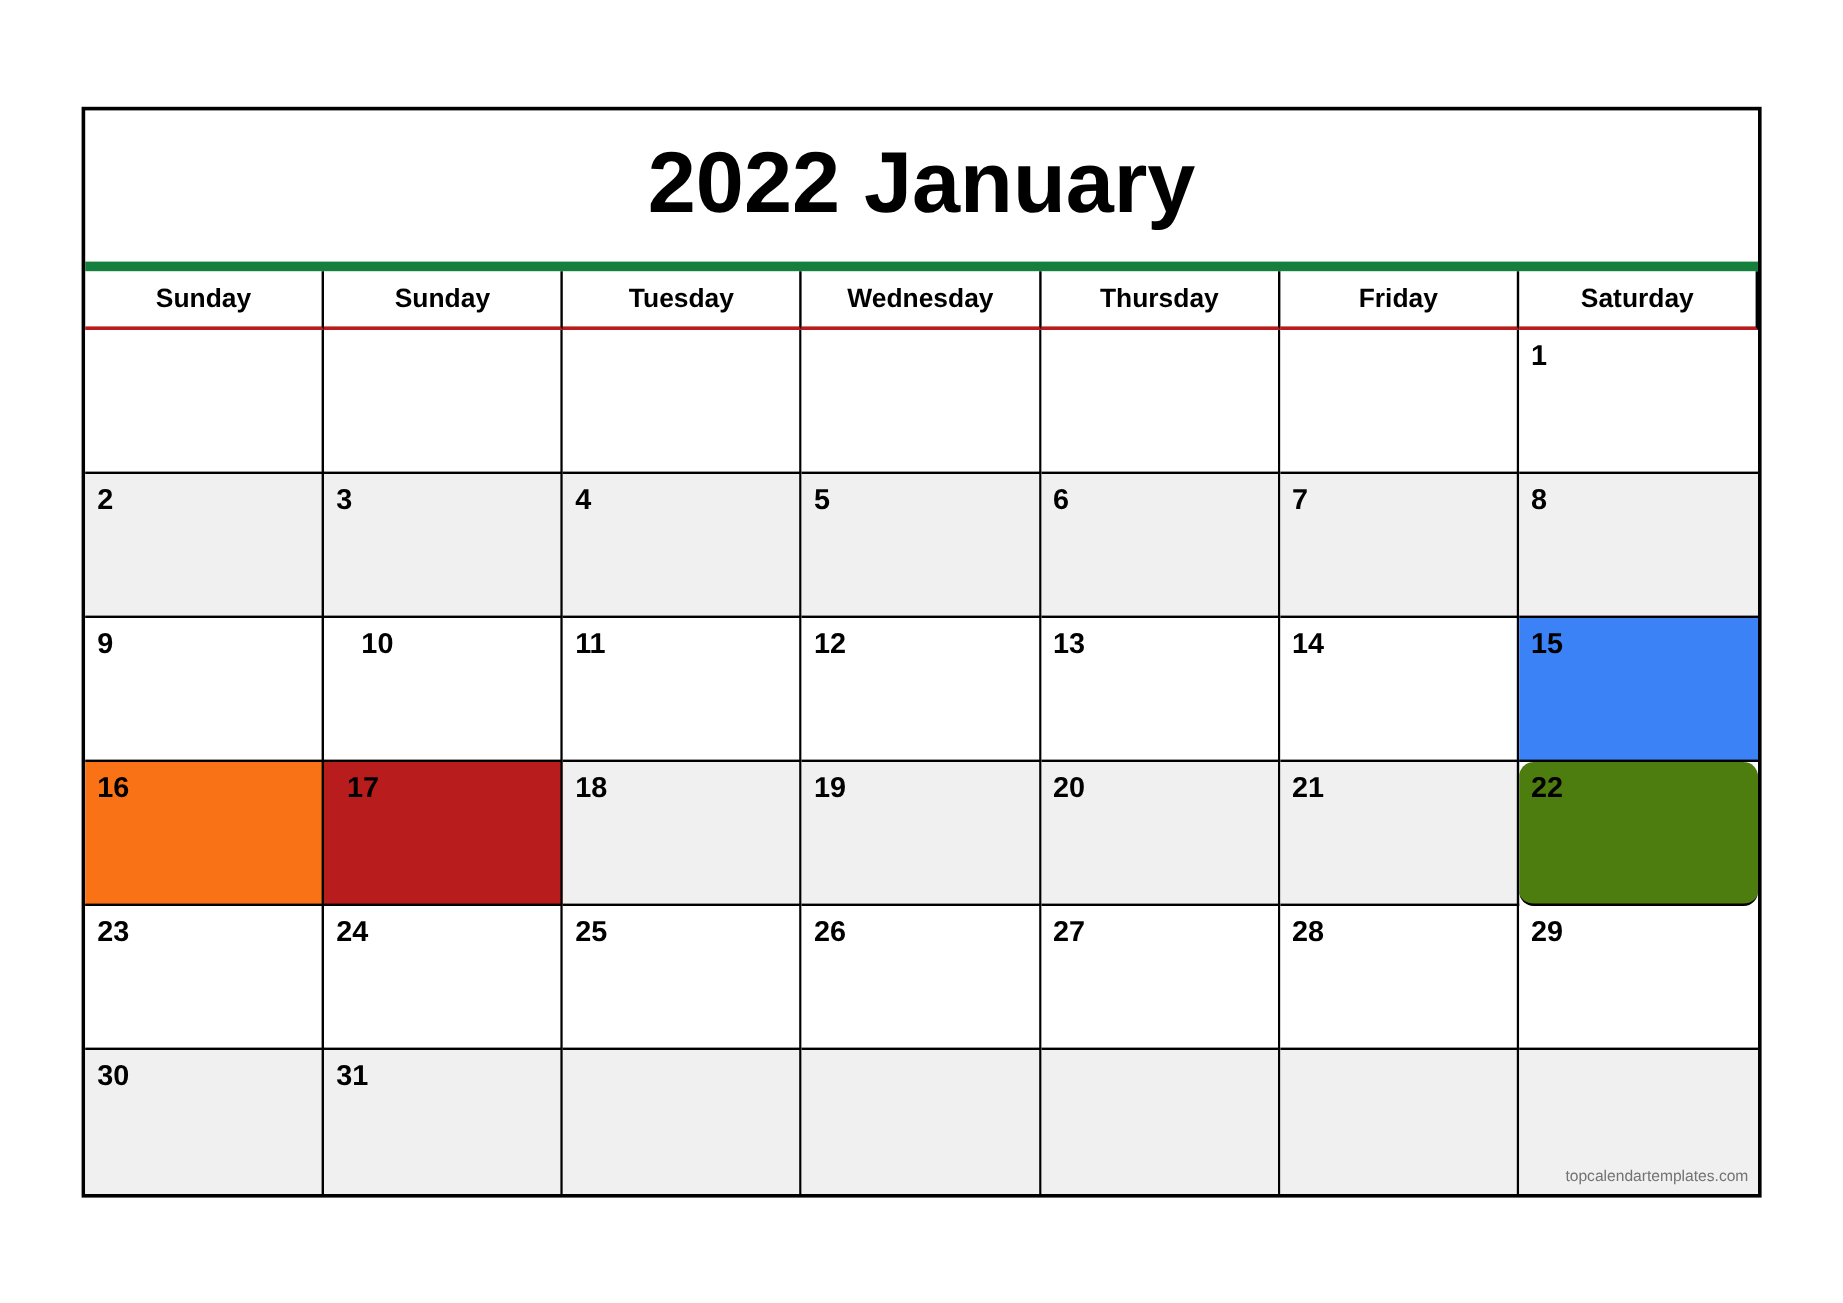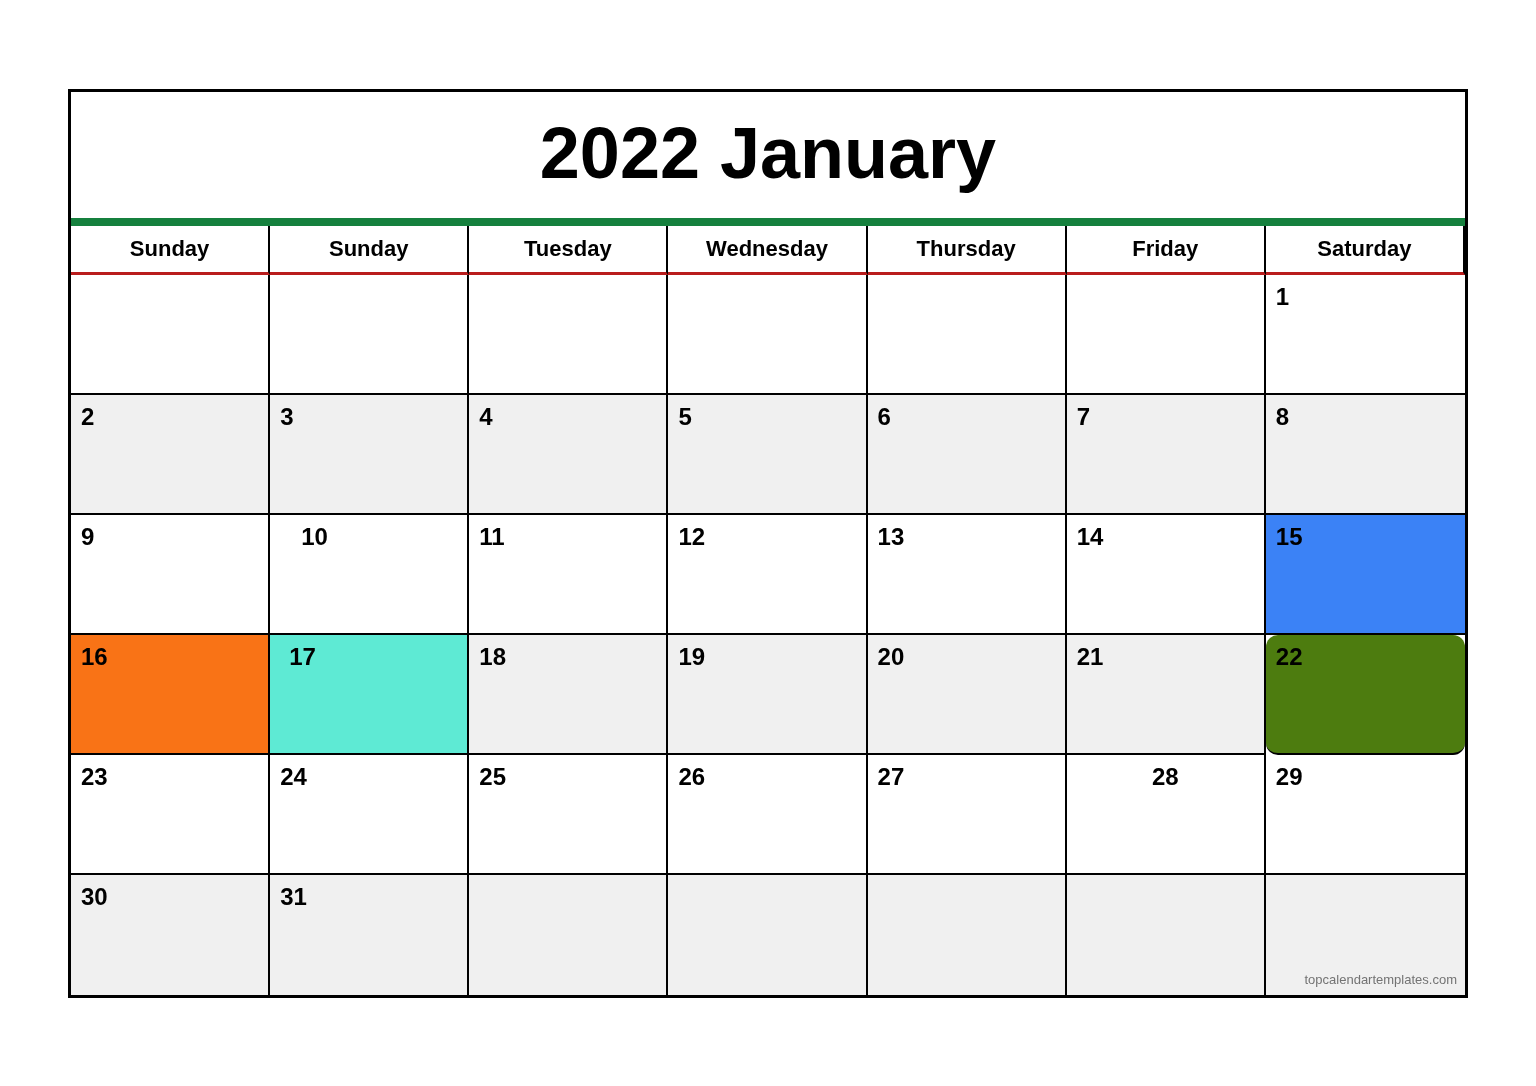--- a/index.html
+++ b/index.html
@@ -109,32 +109,32 @@
       <div class="day-cell" style="background: rgb(240, 240, 240);"><span class="day-number">7</span></div>
       <div class="day-cell" style="background: rgb(240, 240, 240);"><span class="day-number">8</span></div>
       <div class="day-cell" style="background: rgb(255, 255, 255);"><span class="day-number">9</span></div>
       <div class="day-cell" style="background: rgb(255, 255, 255); padding-left: 31px;"><span class="day-number">10</span></div>
       <div class="day-cell" style="background: rgb(255, 255, 255);"><span class="day-number">11</span></div>
       <div class="day-cell" style="background: rgb(255, 255, 255);"><span class="day-number">12</span></div>
       <div class="day-cell" style="background: rgb(255, 255, 255);"><span class="day-number">13</span></div>
       <div class="day-cell" style="background: rgb(255, 255, 255);"><span class="day-number">14</span></div>
       <div class="day-cell" style="background: #3b82f6;"><span class="day-number">15</span></div>
       <div class="day-cell" style="background: #f97316;"><span class="day-number">16</span></div>
-      <div class="day-cell" style="background: #5eead4; padding-left: 19px;"><span class="day-number">17</span></div>
+      <div class="day-cell" style="background: #b91c1c; padding-left: 19px;"><span class="day-number">17</span></div>
       <div class="day-cell" style="background: rgb(240, 240, 240);"><span class="day-number">18</span></div>
       <div class="day-cell" style="background: rgb(240, 240, 240);"><span class="day-number">19</span></div>
       <div class="day-cell" style="background: rgb(240, 240, 240);"><span class="day-number">20</span></div>
       <div class="day-cell" style="background: rgb(240, 240, 240);"><span class="day-number">21</span></div>
       <div class="day-cell" style="background: #4d7c0f; border-radius: 12px;"><span class="day-number">22</span></div>
       <div class="day-cell" style="background: rgb(255, 255, 255);"><span class="day-number">23</span></div>
       <div class="day-cell" style="background: rgb(255, 255, 255);"><span class="day-number">24</span></div>
       <div class="day-cell" style="background: rgb(255, 255, 255);"><span class="day-number">25</span></div>
       <div class="day-cell" style="background: rgb(255, 255, 255);"><span class="day-number">26</span></div>
       <div class="day-cell" style="background: rgb(255, 255, 255);"><span class="day-number">27</span></div>
-      <div class="day-cell" style="background: rgb(255, 255, 255); text-align: center;"><span class="day-number">28</span></div>
+      <div class="day-cell" style="background: rgb(255, 255, 255);"><span class="day-number">28</span></div>
       <div class="day-cell" style="background: rgb(255, 255, 255);"><span class="day-number">29</span></div>
       <div class="day-cell last-row-cell" style="background: rgb(240, 240, 240); border-bottom: none;"><span class="day-number">30</span></div>
       <div class="day-cell last-row-cell" style="background: rgb(240, 240, 240); border-bottom: none;"><span class="day-number">31</span></div>
       <div class="day-cell empty last-row-cell" style="background: rgb(240, 240, 240); border-bottom: none;"></div>
       <div class="day-cell empty last-row-cell" style="background: rgb(240, 240, 240); border-bottom: none;"></div>
       <div class="day-cell empty last-row-cell" style="background: rgb(240, 240, 240); border-bottom: none;"></div>
       <div class="day-cell empty last-row-cell" style="background: rgb(240, 240, 240); border-bottom: none;"></div>
       <div class="day-cell empty last-row-cell" style="background: rgb(240, 240, 240); border-bottom: none;">
         <span class="watermark">topcalendartemplates.com</span>
       </div>

